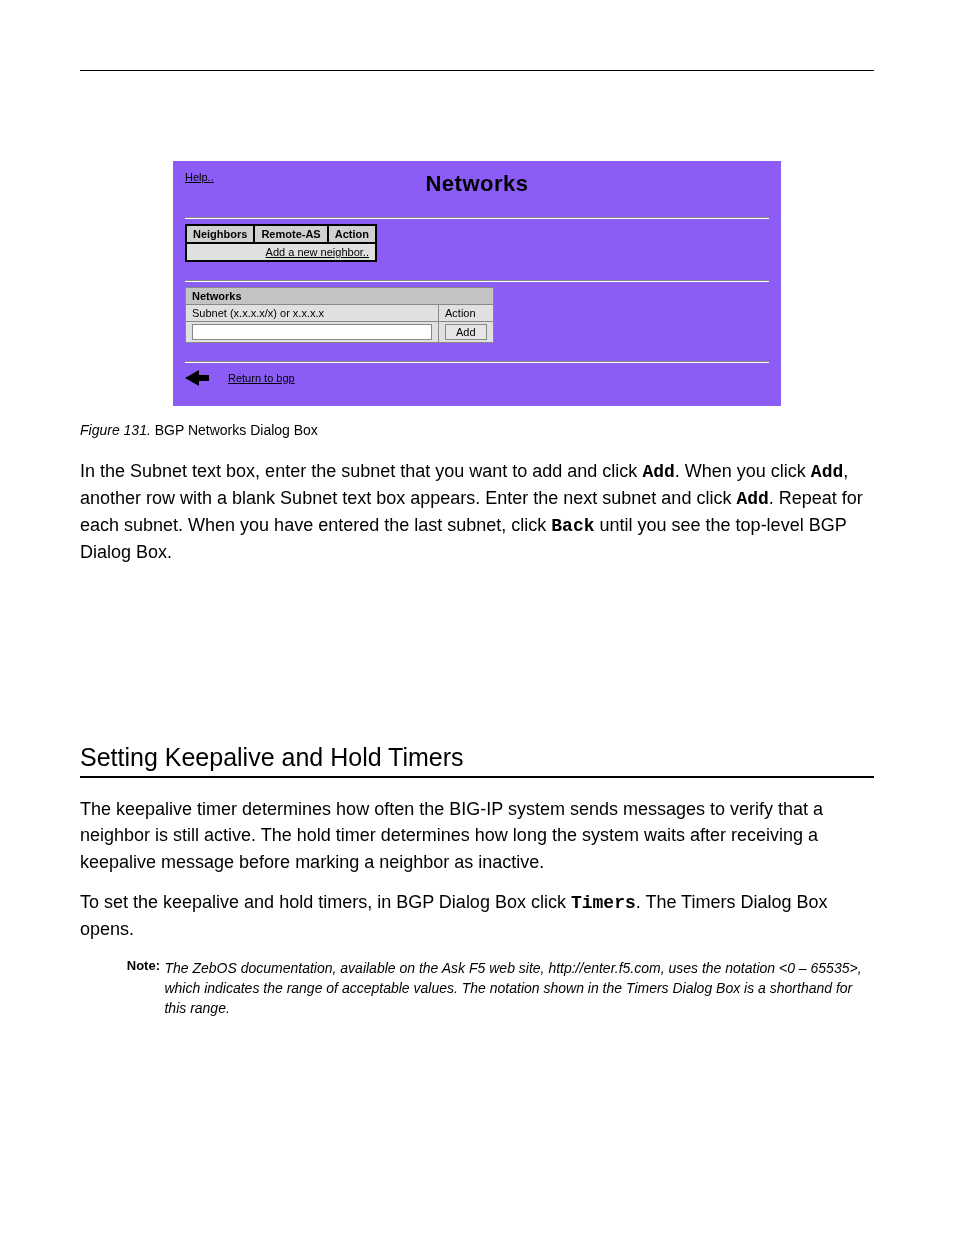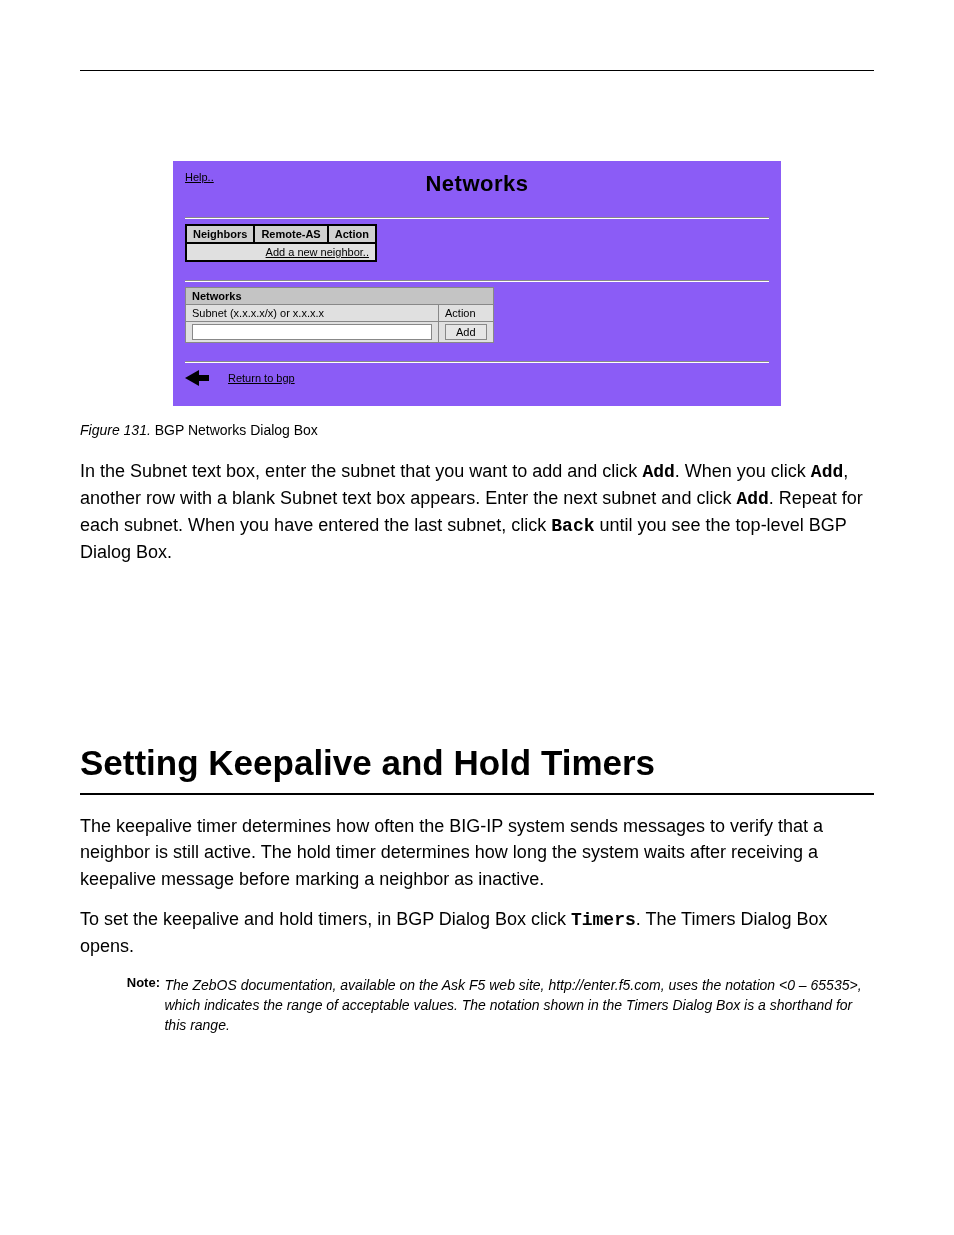--- a/index.html
+++ b/index.html
@@ -116,21 +116,21 @@
   .return-link { font-size: 11px; text-decoration: underline; color: #000; }
 
   .caption {
     text-align: left;
     font-size: 14px;
     margin-top: 16px;
   }
   .caption .figlabel { font-style: italic; }
 
   .section-gap { height: 140px; }
-  .section-title { font-size: 35px; font-weight: bold; margin: 24px 0 10px 0; }
+  .section-title { font-size: 25px; font-weight: normal; margin: 24px 0 4px 0; }
   .hr-section { border: none; border-top: 2.5px solid #000; margin-bottom: 18px; }
   .body-text { font-size: 18px; line-height: 1.45; margin-bottom: 14px; }
   .mono { font-family: "Courier New", monospace; }
   .note-block { margin: 16px 0 16px 0; }
   .note-label { font-weight: bold; font-size: 13px; display: inline-block; width: 80px; vertical-align: top; text-align: right; }
   .note-text { display: inline-block; width: calc(100% - 90px); font-size: 14px; line-height: 1.45; vertical-align: top; }
 
   .page-wrap { position: relative; width: 954px; height: 1235px; }
 </style>
 </head>

